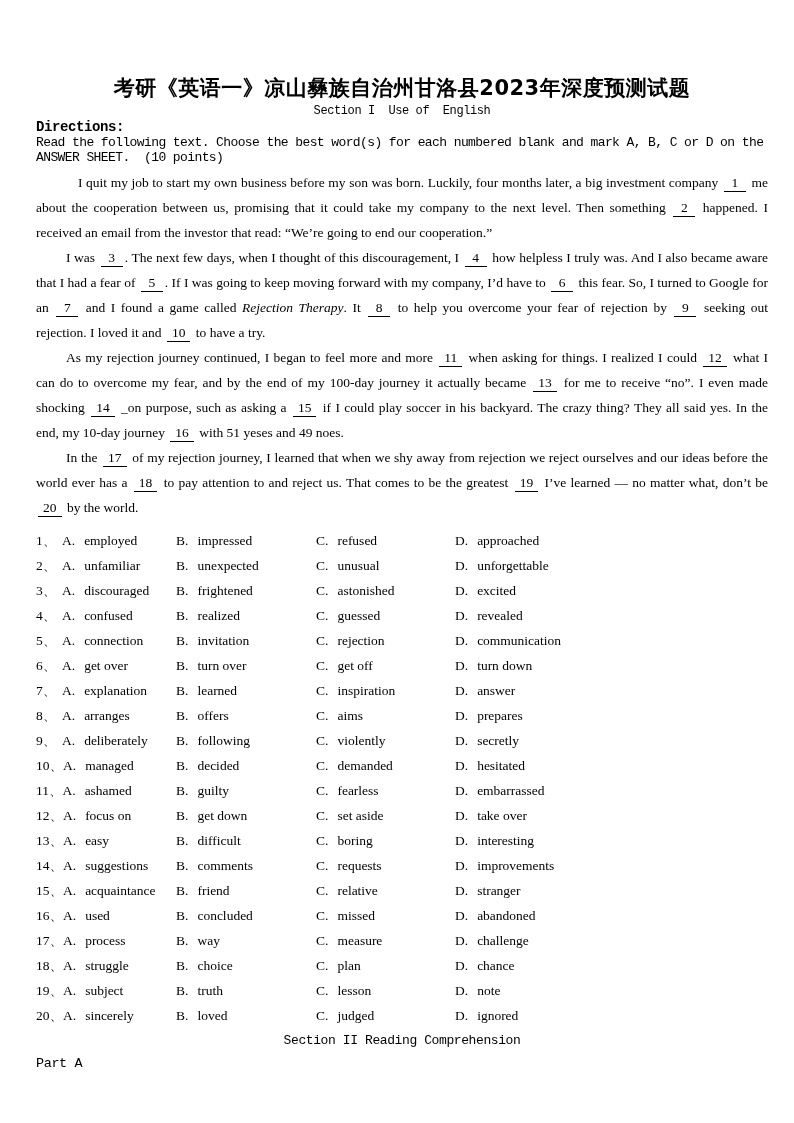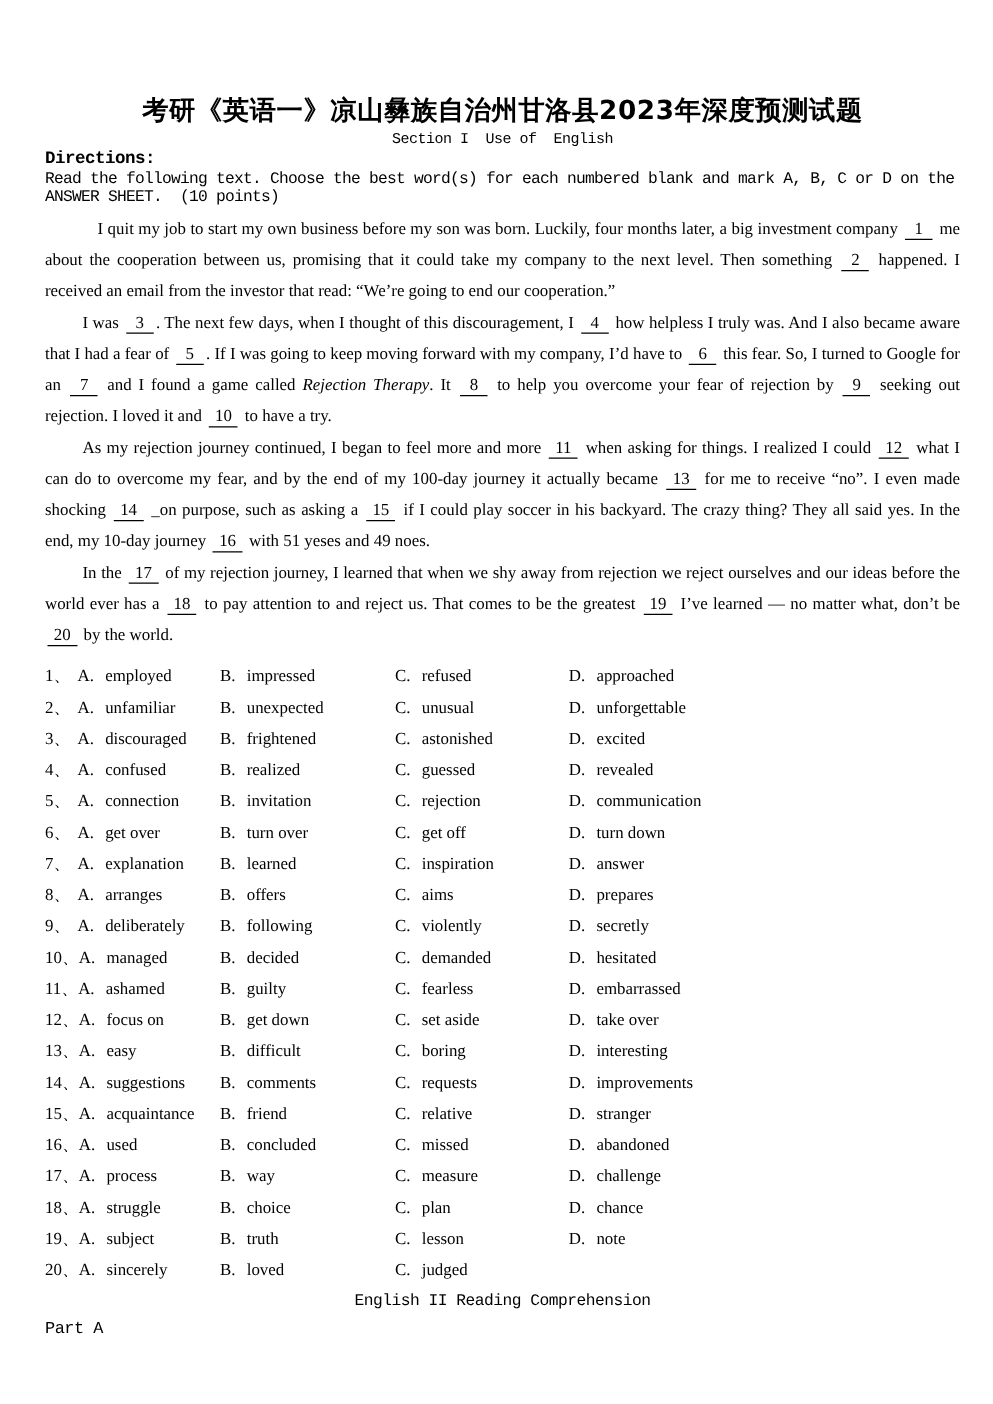--- a/index.html
+++ b/index.html
@@ -219,17 +219,18 @@
       <div class="qrow">
         <div class="qcell"><span class="qnum">19、</span><span class="letter">A.</span><span class="word">subject</span></div>
         <div class="qcell"><span class="letter">B.</span><span class="word">truth</span></div>
         <div class="qcell"><span class="letter">C.</span><span class="word">lesson</span></div>
         <div class="qcell"><span class="letter">D.</span><span class="word">note</span></div>
       </div>
       <div class="qrow">
         <div class="qcell"><span class="qnum">20、</span><span class="letter">A.</span><span class="word">sincerely</span></div>
         <div class="qcell"><span class="letter">B.</span><span class="word">loved</span></div>
         <div class="qcell"><span class="letter">C.</span><span class="word">judged</span></div>
+        <div class="qcell"><span class="letter">D.</span><span class="word">ignored</span></div>
       </div>
     </div>
-  <div class="sec2-heading">English II Reading Comprehension</div>
+  <div class="sec2-heading">Section II Reading Comprehension</div>
   <div class="part-label">Part A</div>
 </div>
 
 </body></html>

